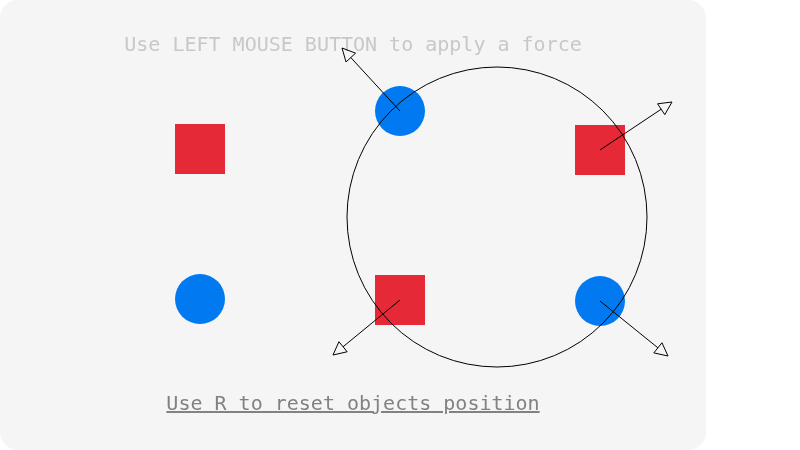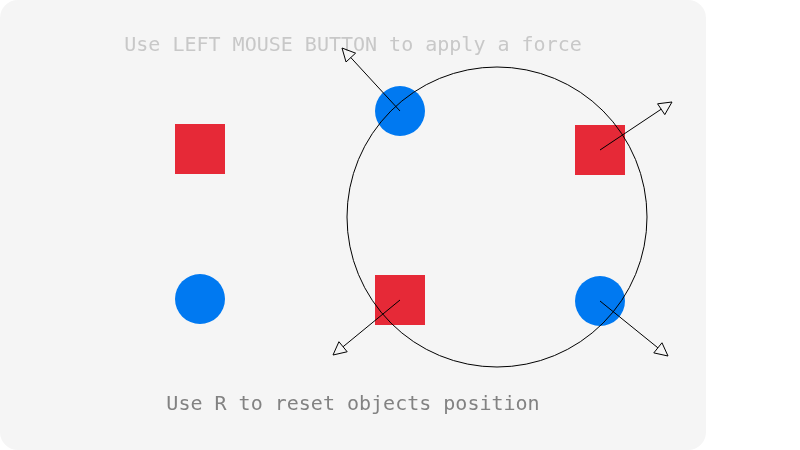--- a/index.html
+++ b/index.html
@@ -15,21 +15,21 @@
     left: 0;
     width: 100%;
     text-align: center;
     font-size: 20px;
     line-height: 22px;
     letter-spacing: 0px;
     white-space: pre;
     user-select: none;
   }
   #instr-top    { top: 33px; }
-  #instr-bottom { top: 392px; }
+  #instr-bottom { top: 392px; text-decoration: underline; }
   #overlay {
     position: absolute;
     left: 0;
     top: 0;
     width: 800px;
     height: 450px;
   }
 </style>
 </head>
 <body>

